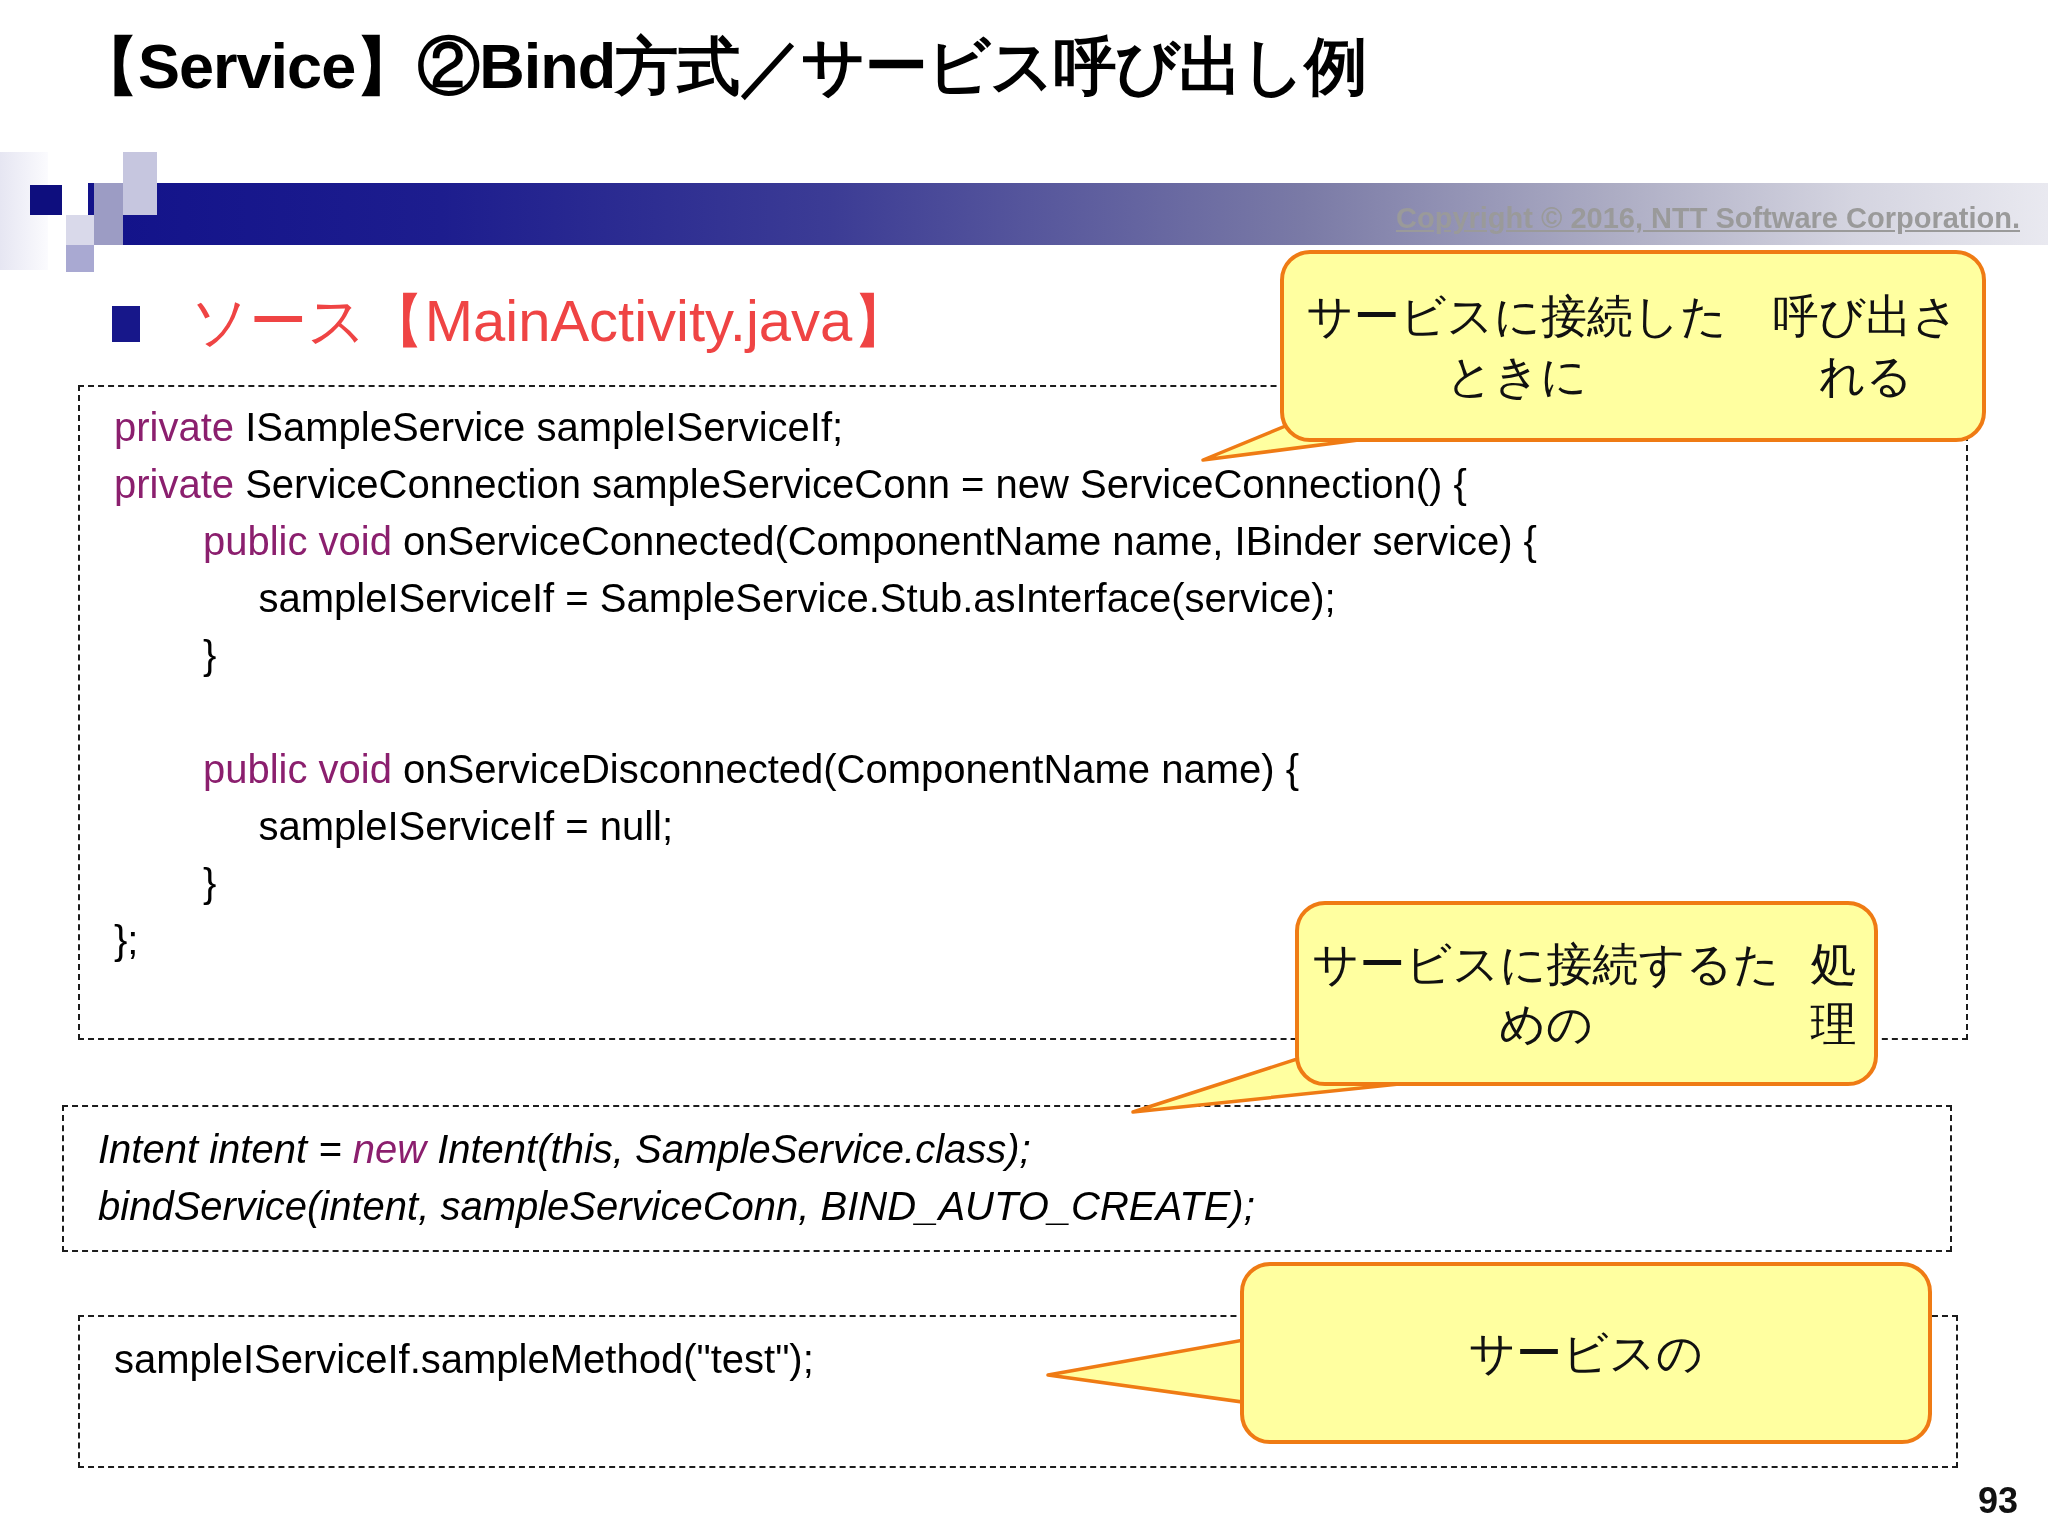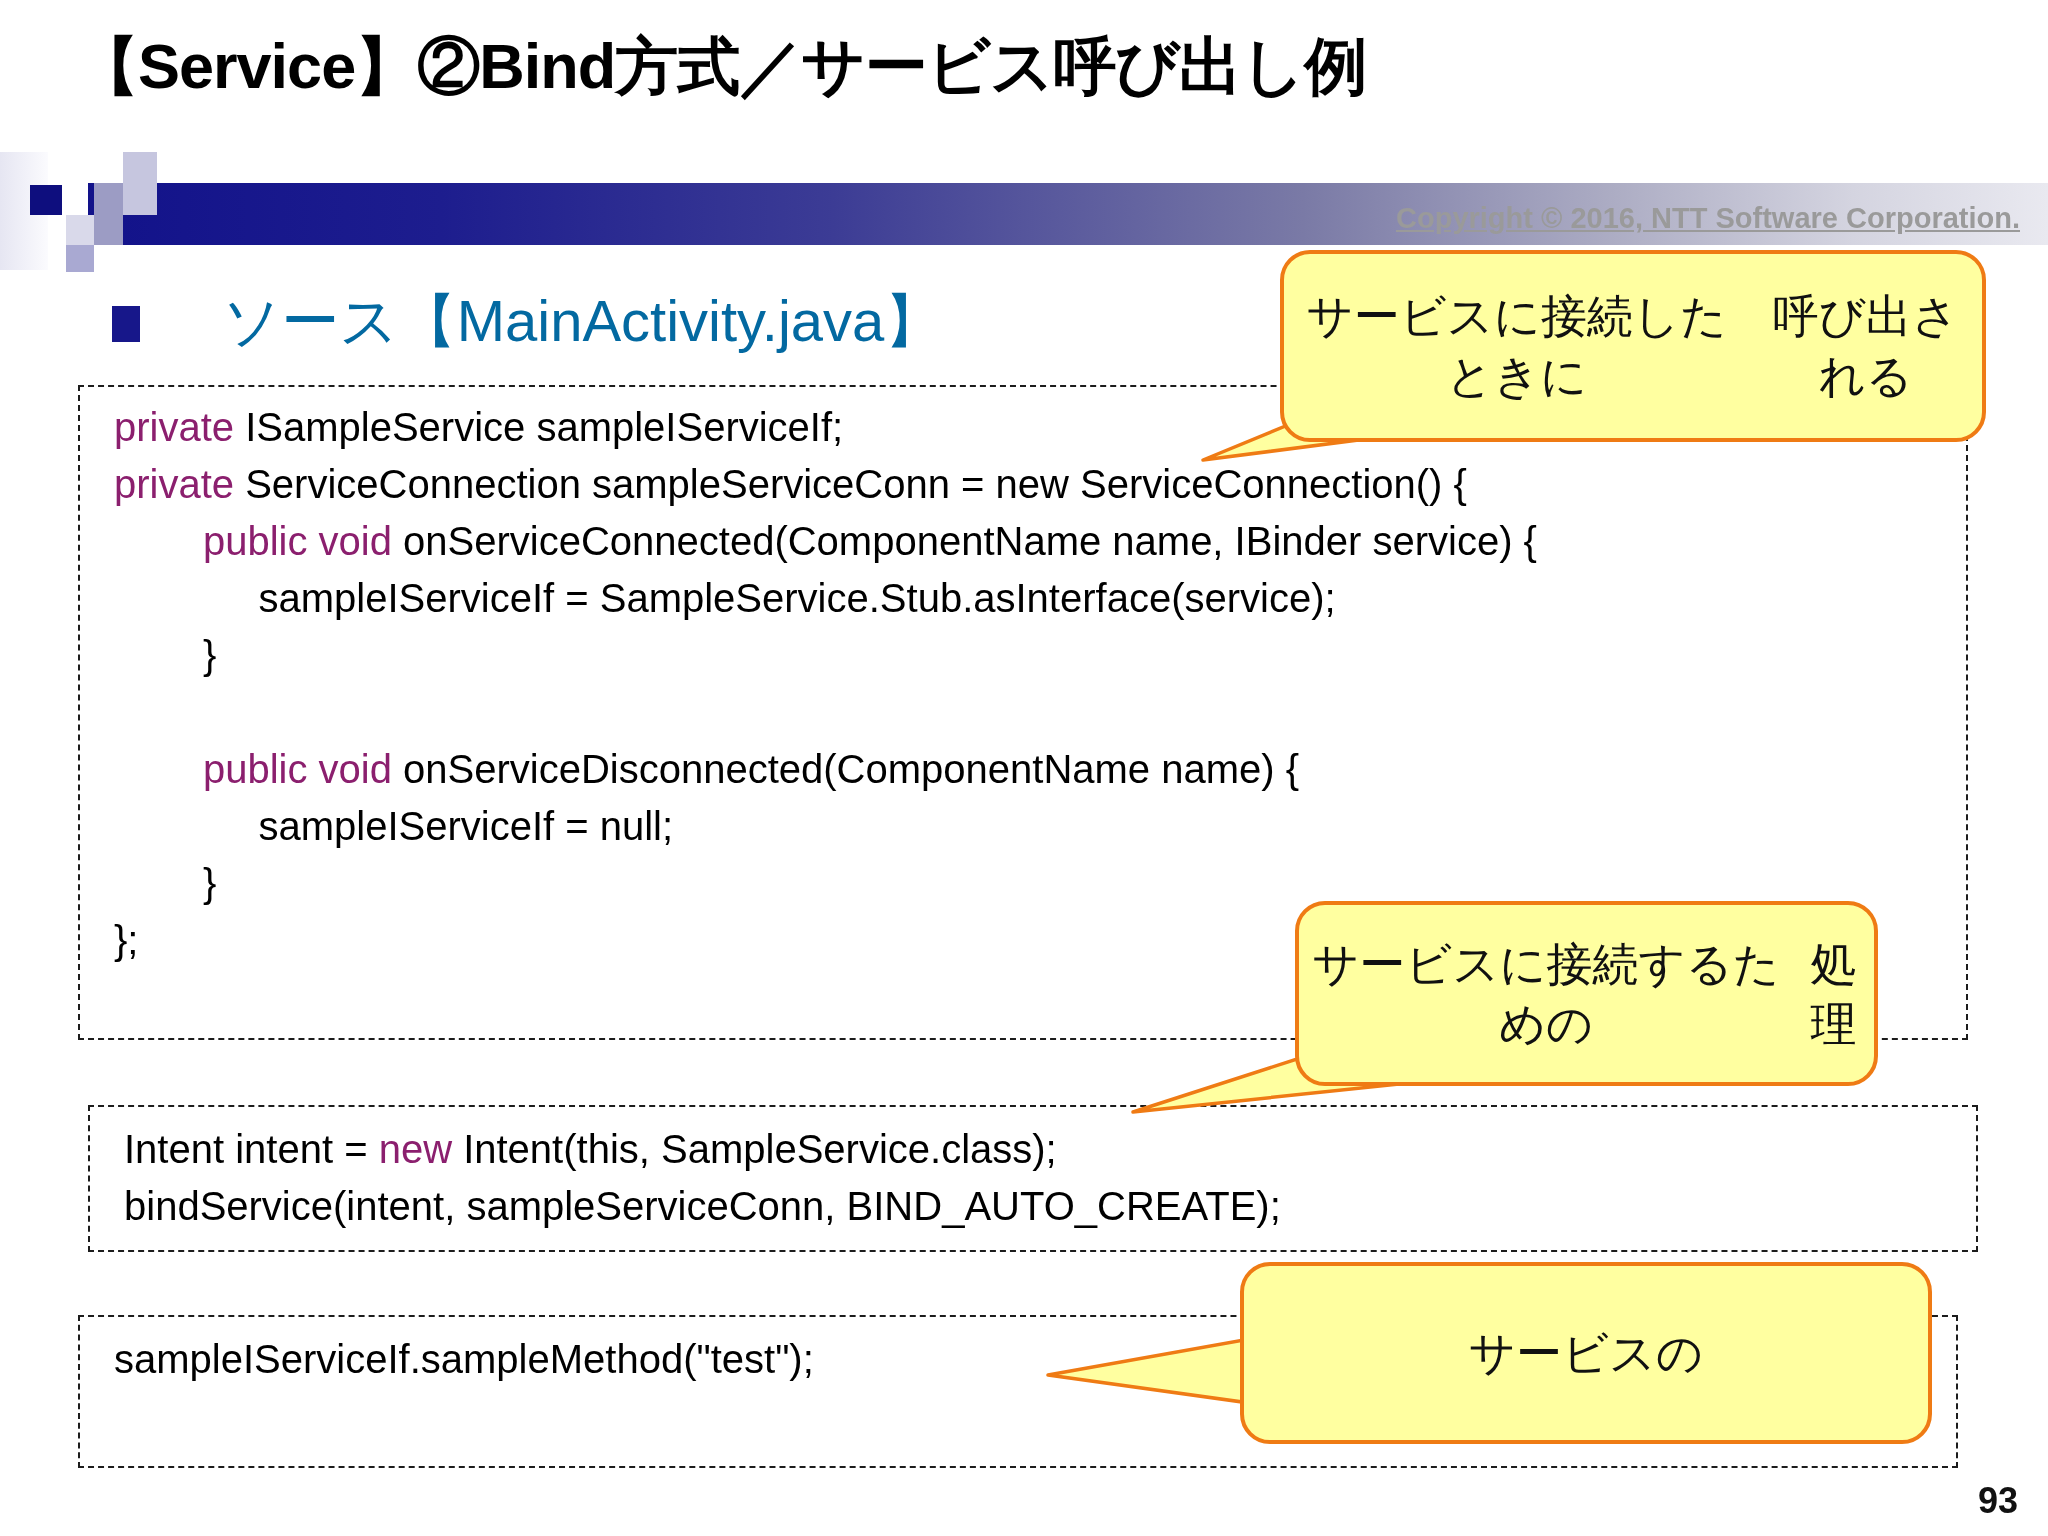--- a/index.html
+++ b/index.html
@@ -51,32 +51,32 @@
     text-decoration:underline;
   }
 
   
   .bullet-marker{
     left:112px; top:306px; width:28px; height:36px;
     background:var(--accent-navy);
   }
   .section-heading{
     left:190px; top:283px;
-    font-size:58px; color:#0369a1; white-space:nowrap;margin-left:32px;
+    font-size:58px; color:#ef4444; white-space:nowrap;
   }
 
   
   .code-box{
     border:2px dashed #1c1c1c;
     background:transparent;
     padding:12px 20px 0 34px;
     z-index:1;
   }
   .box1{left:78px; top:385px; width:1890px; height:655px;}
-  .box2{left:88px; top:1105px; width:1890px; height:147px; padding-top:14px;}
+  .box2{left:62px; top:1105px; width:1890px; height:147px; padding-top:14px;font-style:italic;}
   .box3{left:78px; top:1315px; width:1880px; height:153px; padding-top:14px;}
   .code-line{
     font-size:40px; line-height:57px;
     white-space:pre; color:#000;
   }
   .kw{color:var(--keyword);}
 
   
   .callout{
     background:var(--callout-fill);

